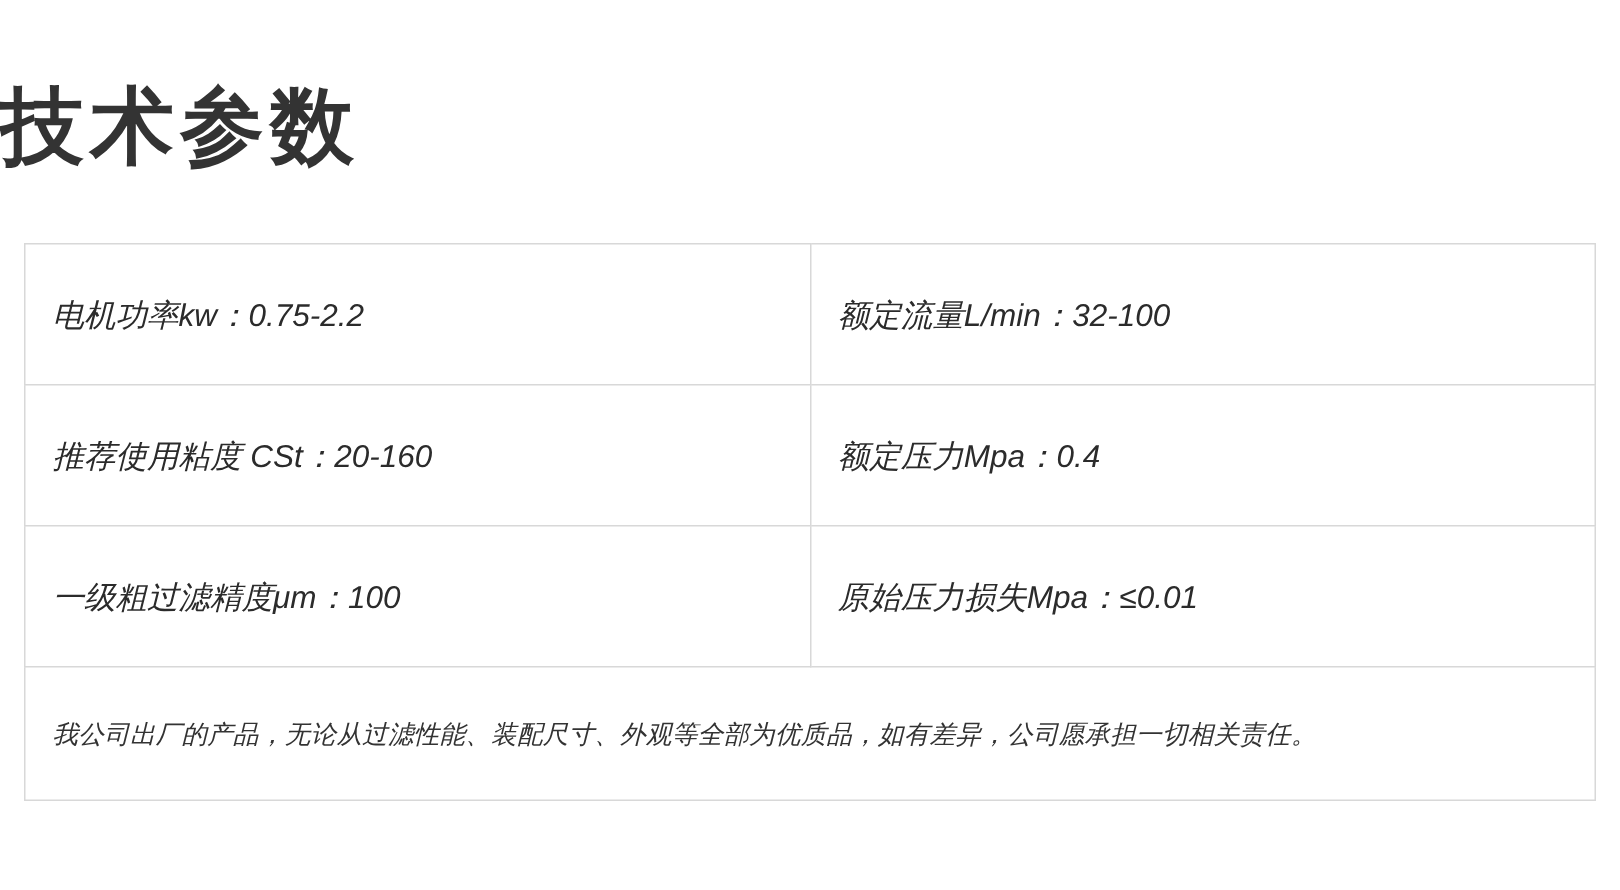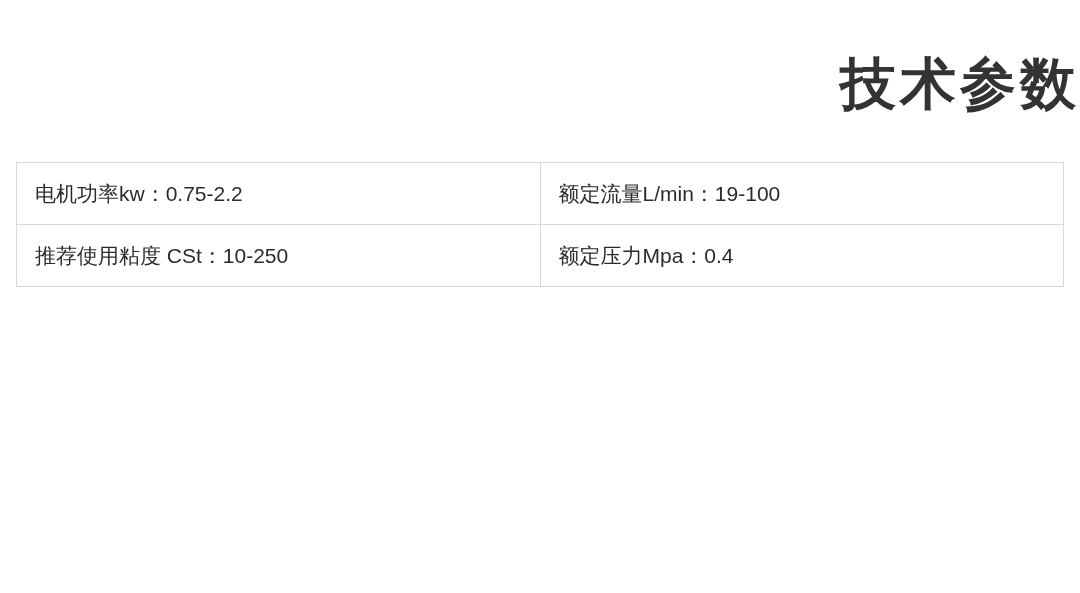--- a/index.html
+++ b/index.html
@@ -14,45 +14,46 @@
     color: #262626;
     overflow: hidden;
   }
   .page {
     position: relative;
     width: 1080px;
     height: 593px;
     box-sizing: border-box;
   }
   .title {
-    text-align: right;
+    text-align: left;
     font-size: 56px;
     font-weight: bold;
     letter-spacing: 4px;
     color: #333333;
     padding-top: 50px;
     line-height: 1.2;
   }
   .spec-table {
     position: absolute;
     left: 16px;
     top: 162px;
     width: 1048px;
     border-collapse: collapse;
     table-layout: fixed;
   }
   .spec-table td {
     border: 1px solid #d8d8d8;
     height: 61px;
-    padding: 0 18px;
+    padding: 16px 18px;
     font-size: 21px;
     color: #2b2b2b;
     vertical-align: middle;
     white-space: nowrap;
     overflow: hidden;
+    font-style: italic;
   }
   .spec-table td.col-left { width: 50%; }
   .spec-table td.col-right { width: 50%; }
   .note-row td {
     height: 56px;
     font-size: 17px;
     color: #333333;
     letter-spacing: 0.2px;
   }
 </style>
@@ -60,22 +61,29 @@
 <body>
 
 <div class="page">
 
   <div class="title">技术参数</div>
 
   <table class="spec-table">
     <tbody>
       <tr>
         <td class="col-left">电机功率kw：0.75-2.2</td>
-        <td class="col-right">额定流量L/min：19-100</td>
+        <td class="col-right">额定流量L/min：32-100</td>
       </tr>
       <tr>
-        <td class="col-left">推荐使用粘度 CSt：10-250</td>
+        <td class="col-left">推荐使用粘度 CSt：20-160</td>
         <td class="col-right">额定压力Mpa：0.4</td>
+      </tr>
+      <tr>
+        <td class="col-left">一级粗过滤精度μm：100</td>
+        <td class="col-right">原始压力损失Mpa：≤0.01</td>
+      </tr>
+      <tr class="note-row">
+        <td colspan="2">我公司出厂的产品，无论从过滤性能、装配尺寸、外观等全部为优质品，如有差异，公司愿承担一切相关责任。</td>
       </tr>
     </tbody>
   </table>
 
 </div>
 
 </body></html>

